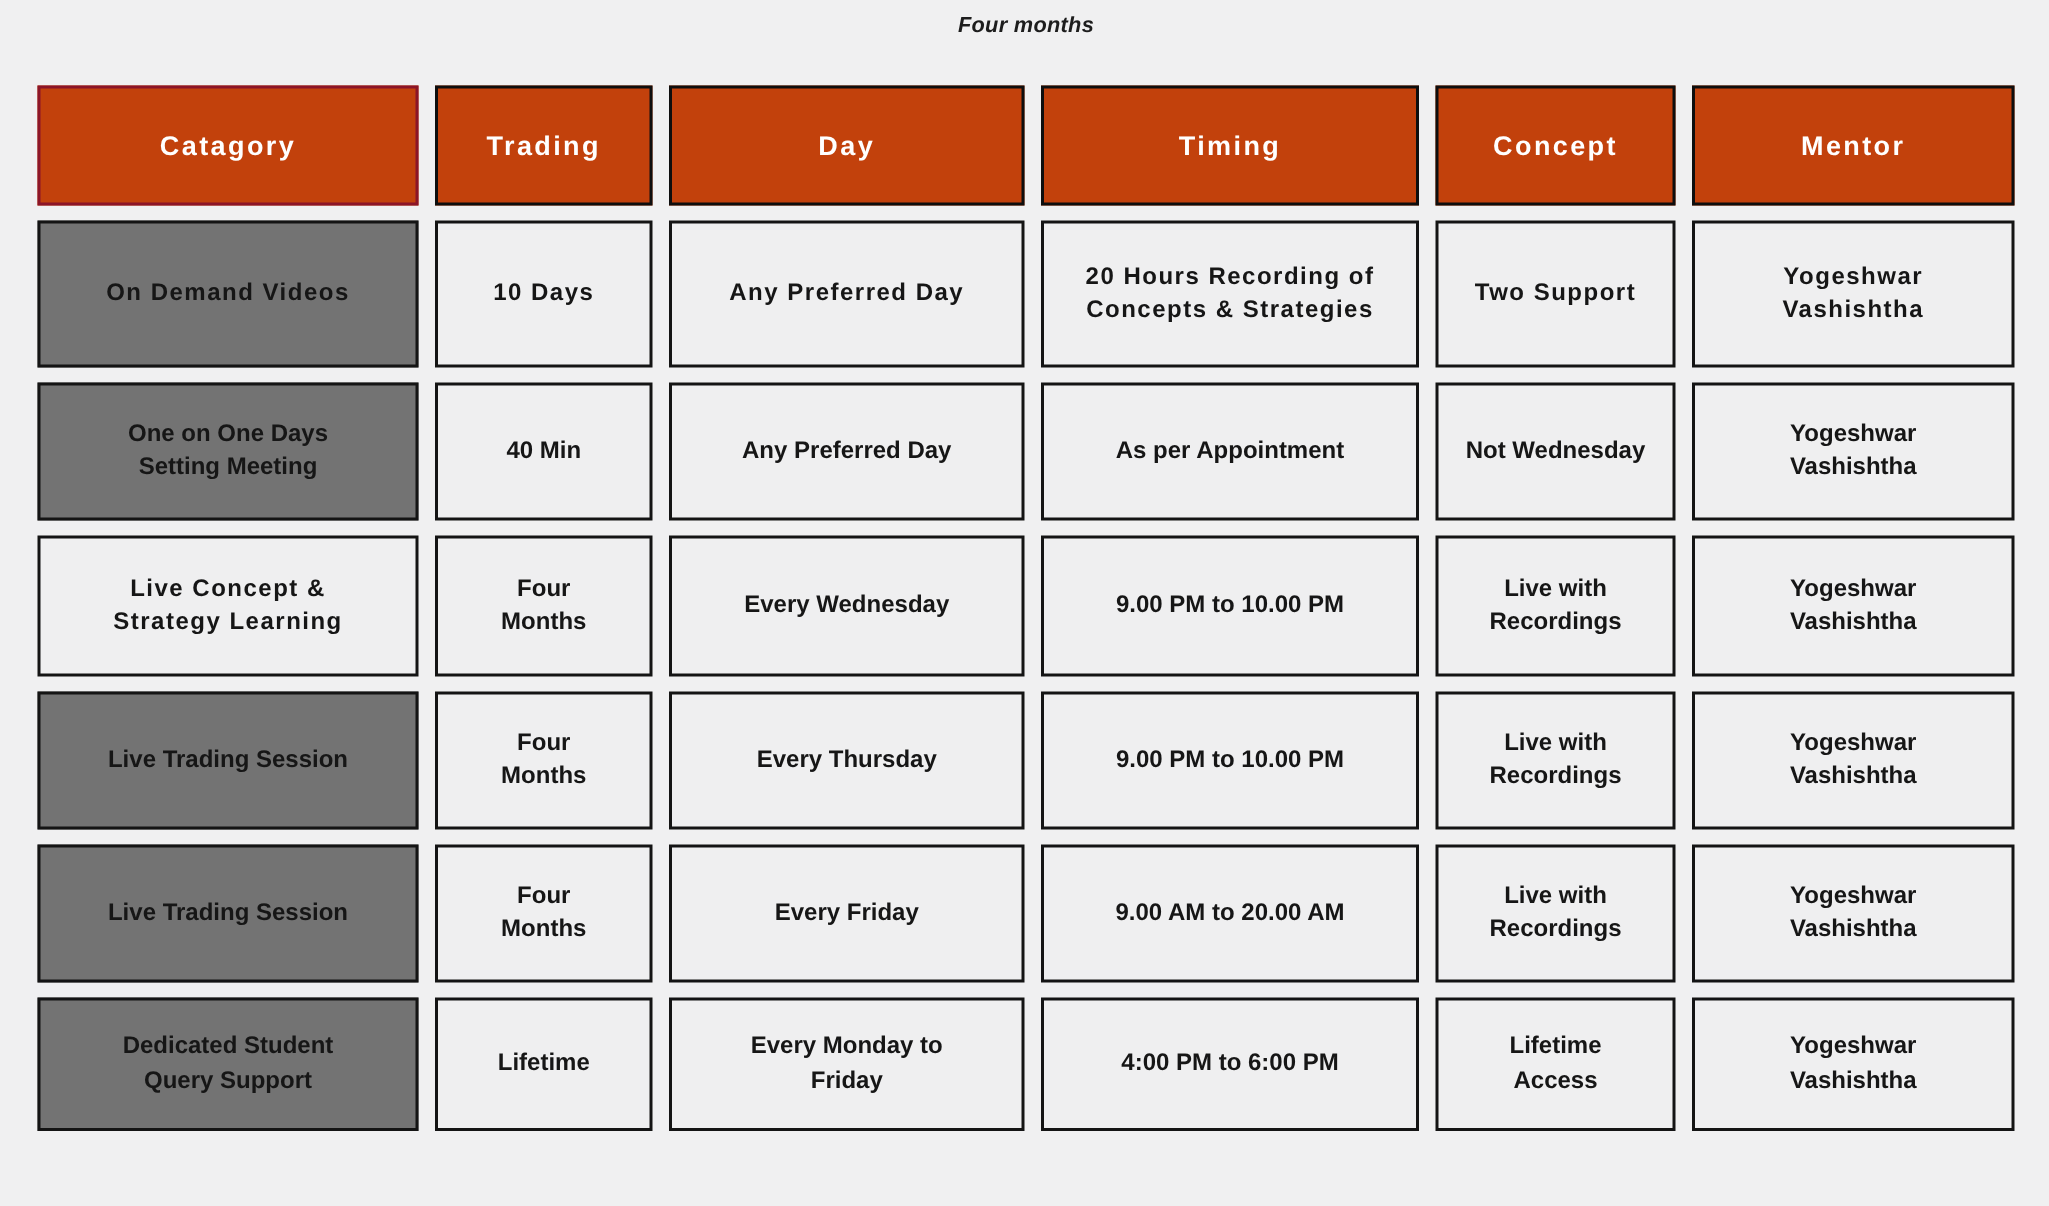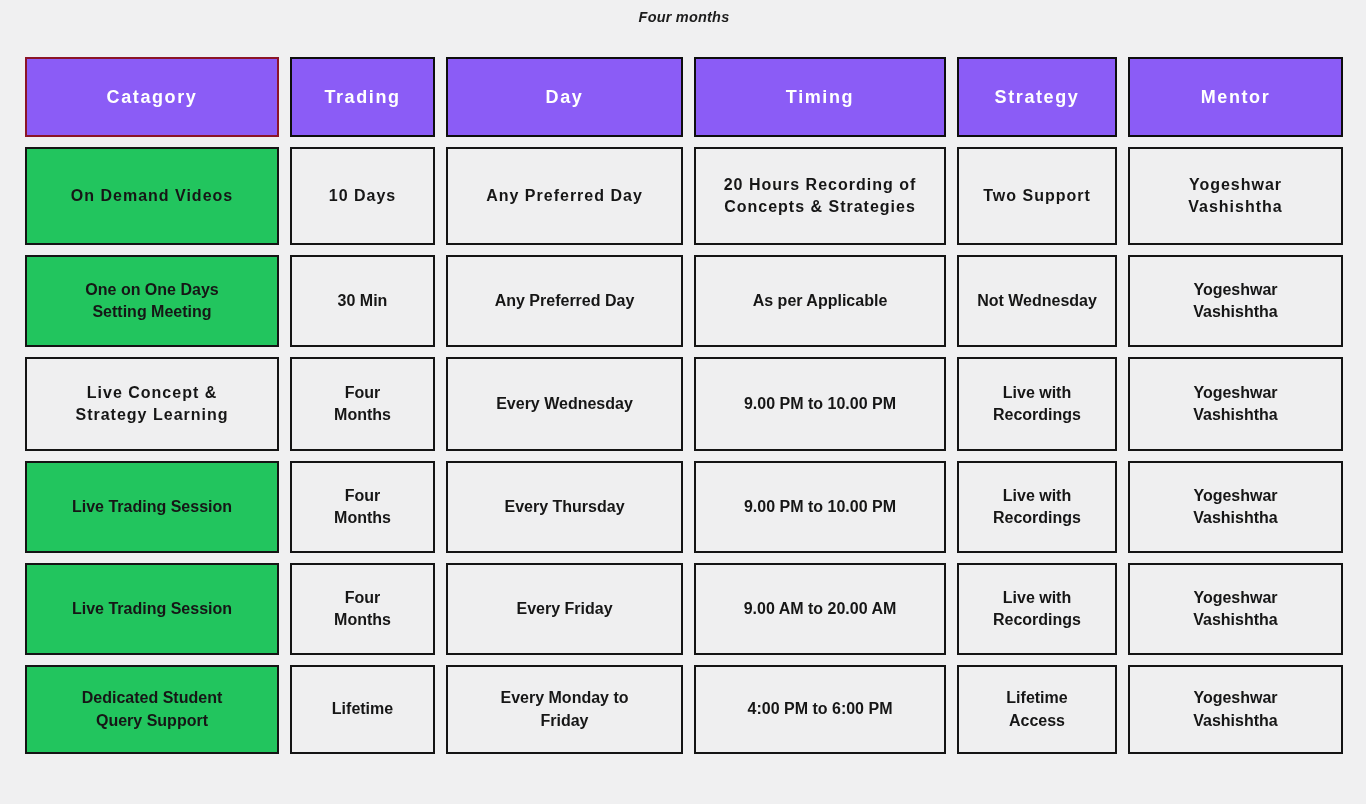--- a/index.html
+++ b/index.html
@@ -27,21 +27,21 @@
     left: 25px;
     top: 57px;
     display: grid;
     grid-template-columns: 254px 145px 237px 252px 160px 215px;
     grid-template-rows: 80px 98px 92px 94px 92px 92px 89px;
     column-gap: 11px;
     row-gap: 10px;
   }
   .row { display: contents; }
   .hcell {
-    background: #8b5cf6;
+    background: #c2410c;
     border: 2px solid #0e0e0e;
     color: #ffffff;
     font-size: 18px;
     font-weight: 700;
     letter-spacing: 1.6px;
     display: flex;
     align-items: center;
     justify-content: center;
     text-align: center;
   }
@@ -55,56 +55,56 @@
     font-size: 16px;
     font-weight: 700;
     line-height: 1.4;
     display: flex;
     align-items: center;
     justify-content: center;
     text-align: center;
     white-space: pre-line;
     padding: 4px 10px;
   }
-  .cat { background: #22c55e; }
+  .cat { background: #737373; }
   .wide { letter-spacing: 1px; }
 </style>
 </head>
 <body>
 
 <div class="page-title">Four months</div>
 
 <div class="grid">
 
   <div class="row">
     <div class="hcell hcell-first">Catagory</div>
     <div class="hcell">Trading</div>
     <div class="hcell">Day</div>
     <div class="hcell">Timing</div>
-    <div class="hcell">Strategy</div>
+    <div class="hcell">Concept</div>
     <div class="hcell">Mentor</div>
   </div>
 
   <div class="row">
     <div class="cell cat wide">On Demand Videos</div>
     <div class="cell wide">10 Days</div>
     <div class="cell wide">Any Preferred Day</div>
     <div class="cell wide">20 Hours Recording of
 Concepts &amp; Strategies</div>
     <div class="cell wide">Two Support</div>
     <div class="cell wide">Yogeshwar
 Vashishtha</div>
   </div>
 
   <div class="row">
     <div class="cell cat">One on One Days
 Setting Meeting</div>
-    <div class="cell">30 Min</div>
+    <div class="cell">40 Min</div>
     <div class="cell">Any Preferred Day</div>
-    <div class="cell">As per Applicable</div>
+    <div class="cell">As per Appointment</div>
     <div class="cell">Not Wednesday</div>
     <div class="cell">Yogeshwar
 Vashishtha</div>
   </div>
 
   <div class="row">
     <div class="cell wide">Live Concept &amp;
 Strategy Learning</div>
     <div class="cell">Four
 Months</div>

